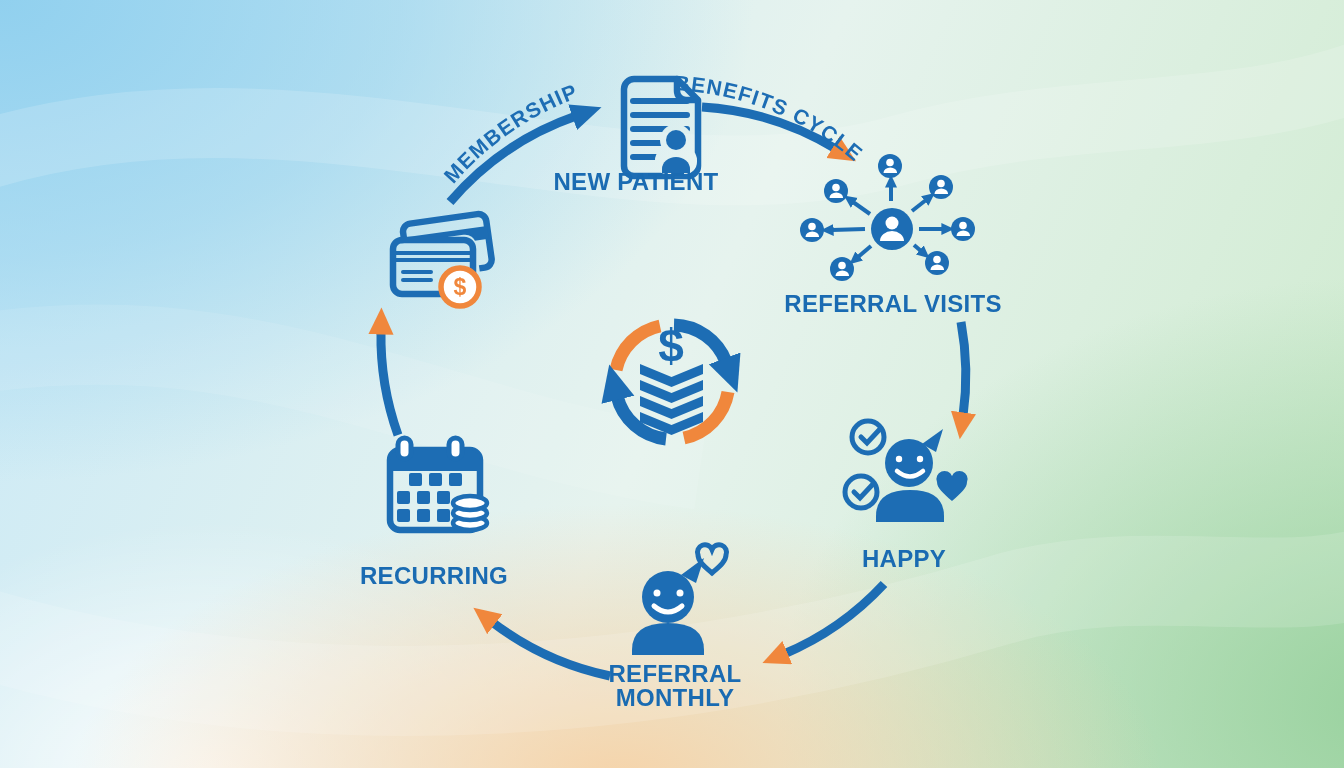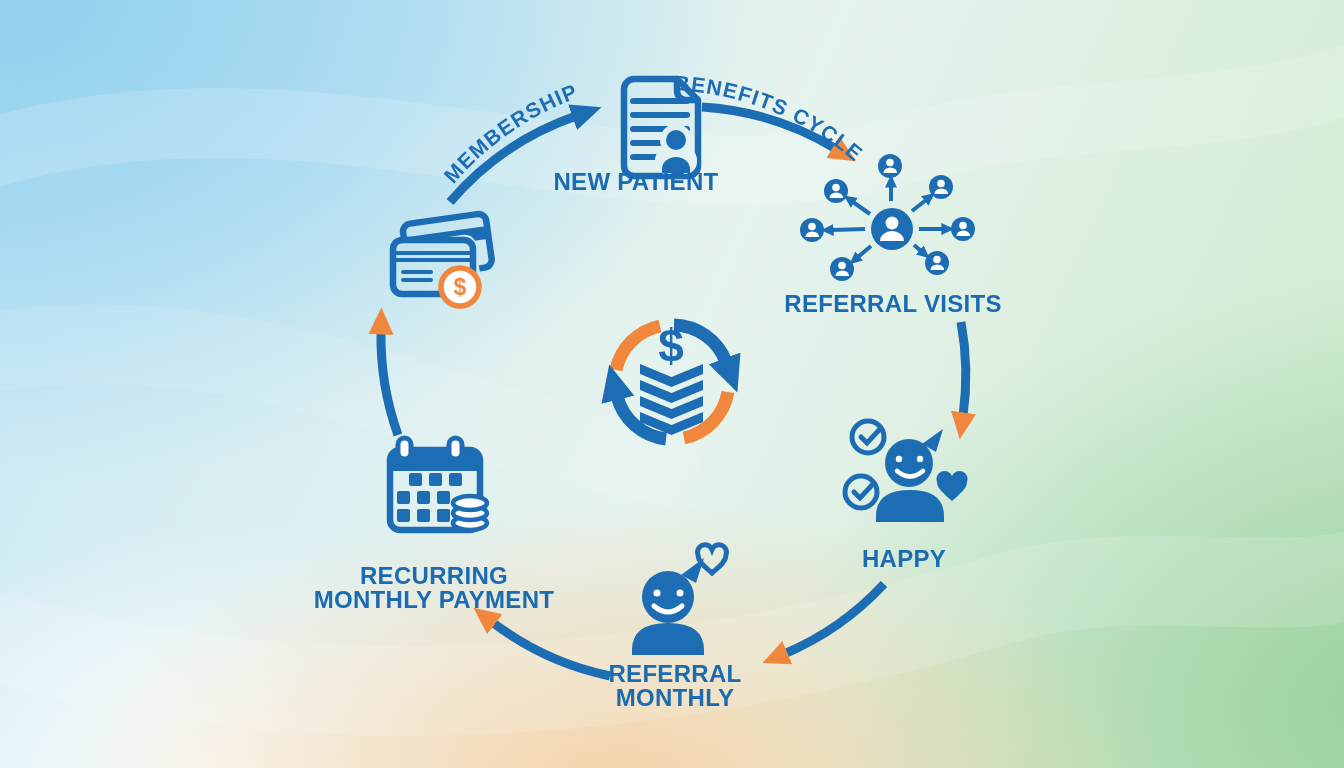--- a/index.html
+++ b/index.html
@@ -253,16 +253,15 @@
   </div>
   <div class="label" style="left:774px;top:547px;">
     <span>HAPPY</span>
   </div>
   <div class="label" style="left:545px;top:662px;">
     <span>REFERRAL</span>
     <span>MONTHLY</span>
   </div>
   <div class="label" style="left:304px;top:540px;margin-top:24px;">
     <span>RECURRING</span>
-    <span>MONTHLY PAYMENT</span>
   </div>
 
 </div>
 
 </body></html>

